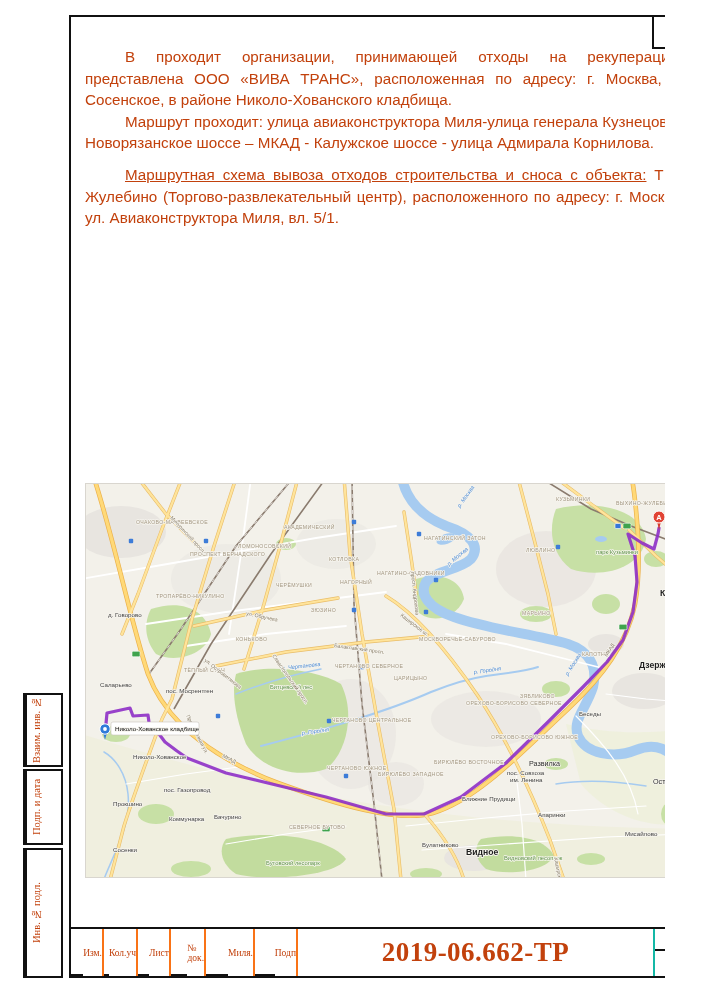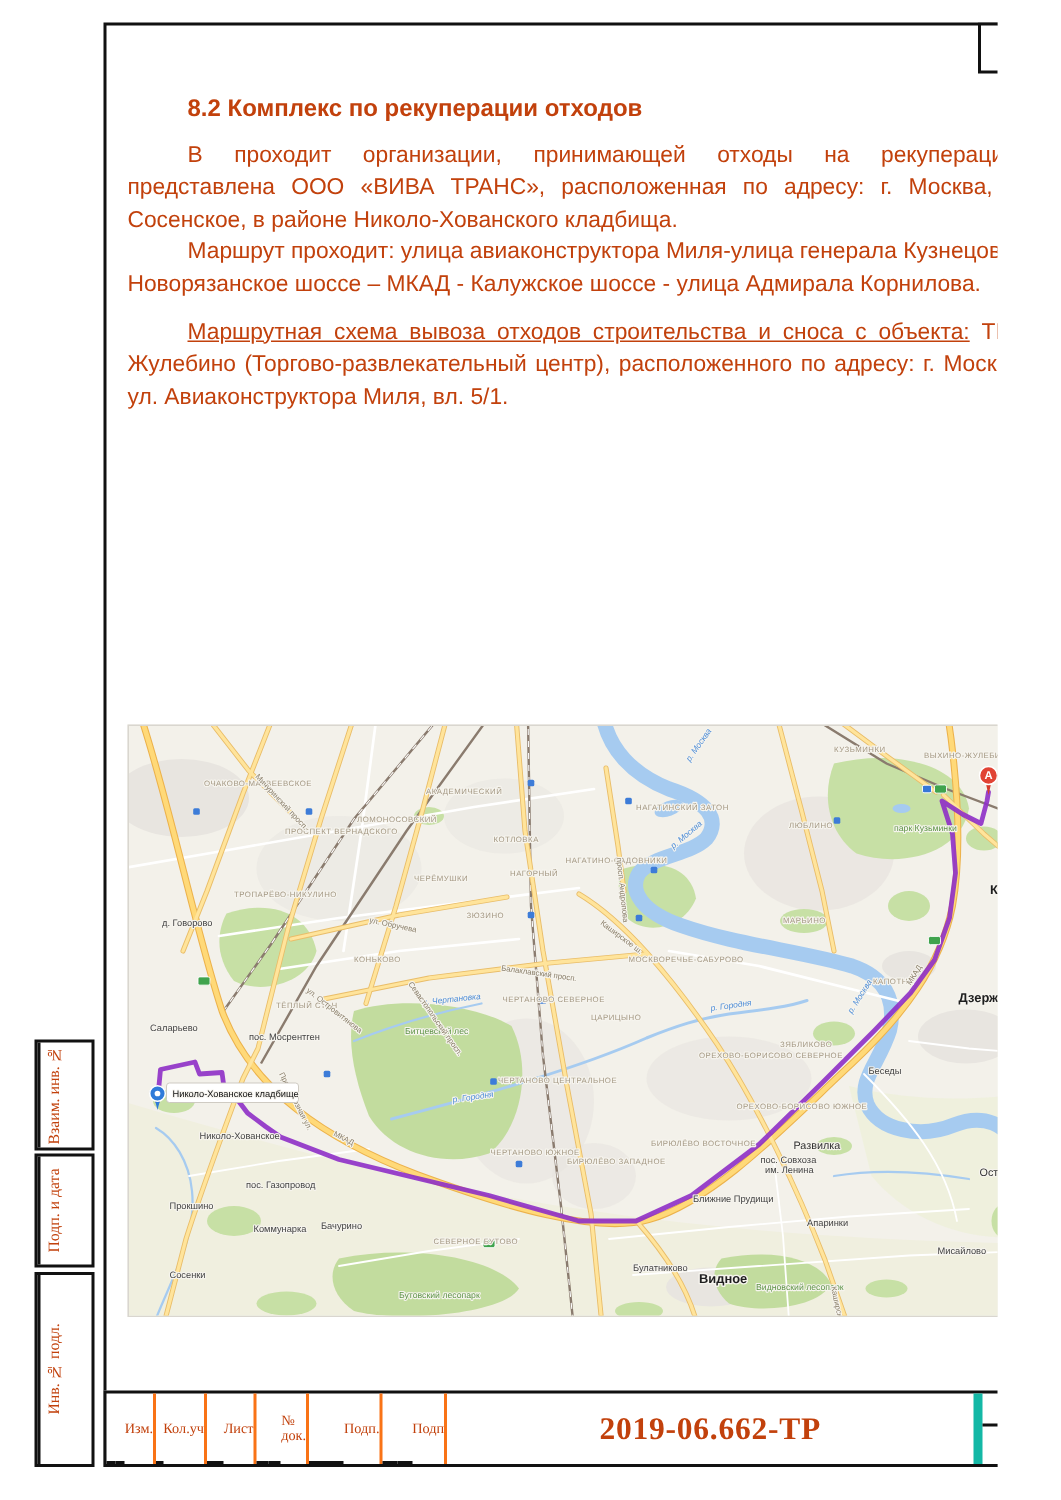--- a/index.html
+++ b/index.html
@@ -41,37 +41,36 @@
   .sb-empty{flex:1;}
   .sb1{top:693px;height:74px;} .sb2{top:769px;height:76px;} .sb3{top:848px;height:130px;}
   
   .tb{position:absolute;left:69px;top:927px;width:628px;height:51px;border:2px solid #111;
       box-sizing:border-box;display:flex;background:#fff;font-family:"Liberation Serif",serif;}
   .tb-col{border-right:2px solid #f97316;display:flex;flex-direction:row;box-sizing:border-box;}
   .tb-cell{flex:1;border-bottom:2px solid #111;box-sizing:border-box;}
   .tb-cell:last-child{border-bottom:none;}
   .tb-lbl{display:flex;align-items:center;justify-content:center;font-size:9.5px;}
   .tb-doc{flex:1;display:flex;align-items:center;justify-content:center;
-      font-size:21px;font-weight:bold;letter-spacing:.5px;border-right:6px solid #14b8a6;}
+      font-size:27px;font-weight:bold;letter-spacing:.5px;border-right:2px solid #14b8a6;}
   .tb-sheet{width:40px;display:flex;flex-direction:column;box-sizing:border-box;}
   .tb-sheet-h{height:22px;border-bottom:2px solid #111;display:flex;align-items:center;
       justify-content:center;font-size:9.5px;box-sizing:border-box;}
   .tb-sheet-v{flex:1;display:flex;align-items:center;justify-content:center;font-size:13.5px;}
 </style>
 </head>
 <body>
 
 <div class="sheet">
   <div class="frame"></div>
   <div class="pagenum-box">
     <span>29</span>
   </div>
 
   <div class="content">
-    <h1 class="doc-heading">8.2 Комплекс по рекуперации отходов</h1>
     <p>В проходит организации, принимающей отходы на рекуперацию, представлена ООО «ВИВА ТРАНС», расположенная по адресу: г. Москва, п. Сосенское, в районе Николо-Хованского кладбища.</p>
     <p>Маршрут проходит: улица авиаконструктора Миля-улица генерала Кузнецова - Новорязанское шоссе – МКАД - Калужское шоссе - улица Адмирала Корнилова.</p>
     <p class="gap"><span class="ul">Маршрутная схема вывоза отходов строительства и сноса с объекта:</span><span> ТРЦ Жулебино (Торгово-развлекательный центр), расположенного по адресу: г. Москва, ул. Авиаконструктора Миля, вл. 5/1.</span></p>
   </div>
 
   <div class="map">
     <svg id="mapsvg" width="598" height="393" viewBox="0 0 598 393" xmlns="http://www.w3.org/2000/svg">
       <rect x="0" y="0" width="598" height="393" fill="#f3f1ea"></rect>
 
       <path d="M -5,250 C 150,295 300,340 600,345 L 600,400 L -5,400 Z" fill="#f0efdf"></path>
@@ -330,21 +329,21 @@
       <div class="tb-cell tb-lbl">Лист</div>
     </div>
     <div class="tb-col" style="width:35px">
       <div class="tb-cell"></div>
         <div class="tb-cell"></div>
       <div class="tb-cell tb-lbl">№ док.</div>
     </div>
     <div class="tb-col" style="width:49px">
       <div class="tb-cell"></div>
         <div class="tb-cell"></div>
-      <div class="tb-cell tb-lbl">Подп.</div>
+      <div class="tb-cell tb-lbl">Миля.</div>
     </div>
     <div class="tb-col" style="width:43px">
       <div class="tb-cell"></div>
         <div class="tb-cell"></div>
       <div class="tb-cell tb-lbl">Подп</div>
     </div>
     <div class="tb-doc">2019-06.662-ТР</div>
     <div class="tb-sheet">
       <div class="tb-sheet-h">Лист</div>
       <div class="tb-sheet-v">29</div>

